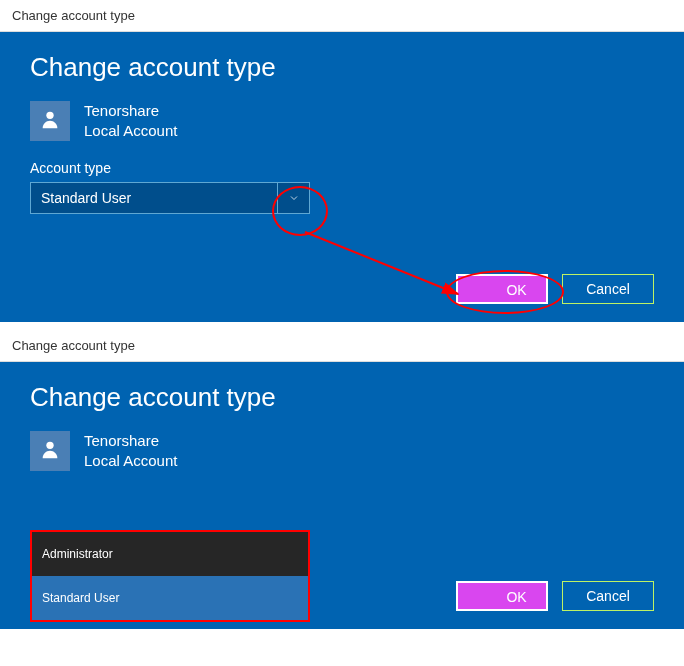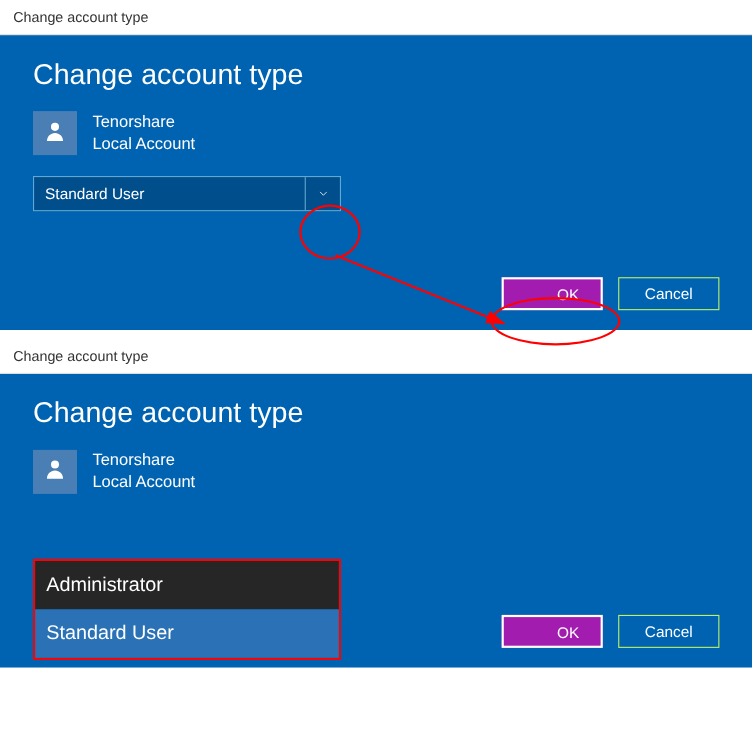--- a/index.html
+++ b/index.html
@@ -10,24 +10,24 @@
     .user-row { display: flex; align-items: flex-start; gap: 14px; margin-bottom: 18px; }
     .avatar { width: 40px; height: 40px; background: #4a7fb5; display: flex; align-items: center; justify-content: center; }
     .avatar svg { width: 22px; height: 22px; fill: #fff; }
     .user-text { line-height: 1.35; font-size: 15px; }
     .field-label { font-size: 14px; margin-bottom: 6px; }
     .dropdown { width: 280px; height: 32px; background: #004e8c; border: 1px solid #5fa8d3; display: flex; align-items: center; justify-content: space-between; padding: 0 0 0 10px; font-size: 14px; color: #fff; cursor: pointer; position: relative; }
     .dropdown-arrow { width: 32px; height: 30px; display: flex; align-items: center; justify-content: center; border-left: 1px solid #5fa8d3; }
     .dropdown-arrow svg { width: 12px; height: 12px; stroke: #fff; stroke-width: 1.5; fill: none; }
     .button-row { display: flex; justify-content: flex-end; gap: 14px; margin-top: 60px; }
     .btn { width: 92px; height: 30px; border: 1px solid #bef264; background: transparent; color: #fff; font-size: 14px; cursor: pointer; text-align: center; line-height: 28px; }
-    .btn.primary { background: #a21caf; border: 2px solid #fff; padding-left: 29px; }
+    .btn.primary { background: #d946ef; border: 2px solid #fff; padding-left: 29px; }
     
     .dropdown-list { position: absolute; left: 30px; top: 168px; width: 280px; border: 2px solid red; }
-    .dropdown-item { height: 44px; display: flex; align-items: center; padding-left: 10px; font-size: 18px; color: #fff; cursor: pointer; }
+    .dropdown-item { height: 44px; display: flex; align-items: center; padding-left: 10px; font-size: 12px; color: #fff; cursor: pointer; }
     .item-admin { background: #262626; }
     .item-std { background: #2a72b5; }
     
     .annot { position: absolute; pointer-events: none; }
     .circle { border: 2px solid red; border-radius: 50%; }
     .panel2 .button-row { margin-top: 110px; }
     .sep-gap { height: 8px; background: #fff; }
     svg.arrow-svg { position: absolute; pointer-events: none; }
   </style>
 </head>
@@ -45,20 +45,21 @@
             <path d="M4 22c0-4.4 3.6-8 8-8s8 3.6 8 8"></path>
           </svg>
       </span>
     </div>
     <div class="user-text">
       <div>Tenorshare</div>
       <div>Local Account</div>
     </div>
   </div>
 
+  <div class="field-label">Account type</div>
   <div class="dropdown">
     <span>Standard User</span>
     <span class="dropdown-arrow">
       <svg viewBox="0 0 24 24">
           <polyline points="6 9 12 15 18 9"></polyline>
         </svg>
     </span>
   </div>
 
   <div class="button-row">

